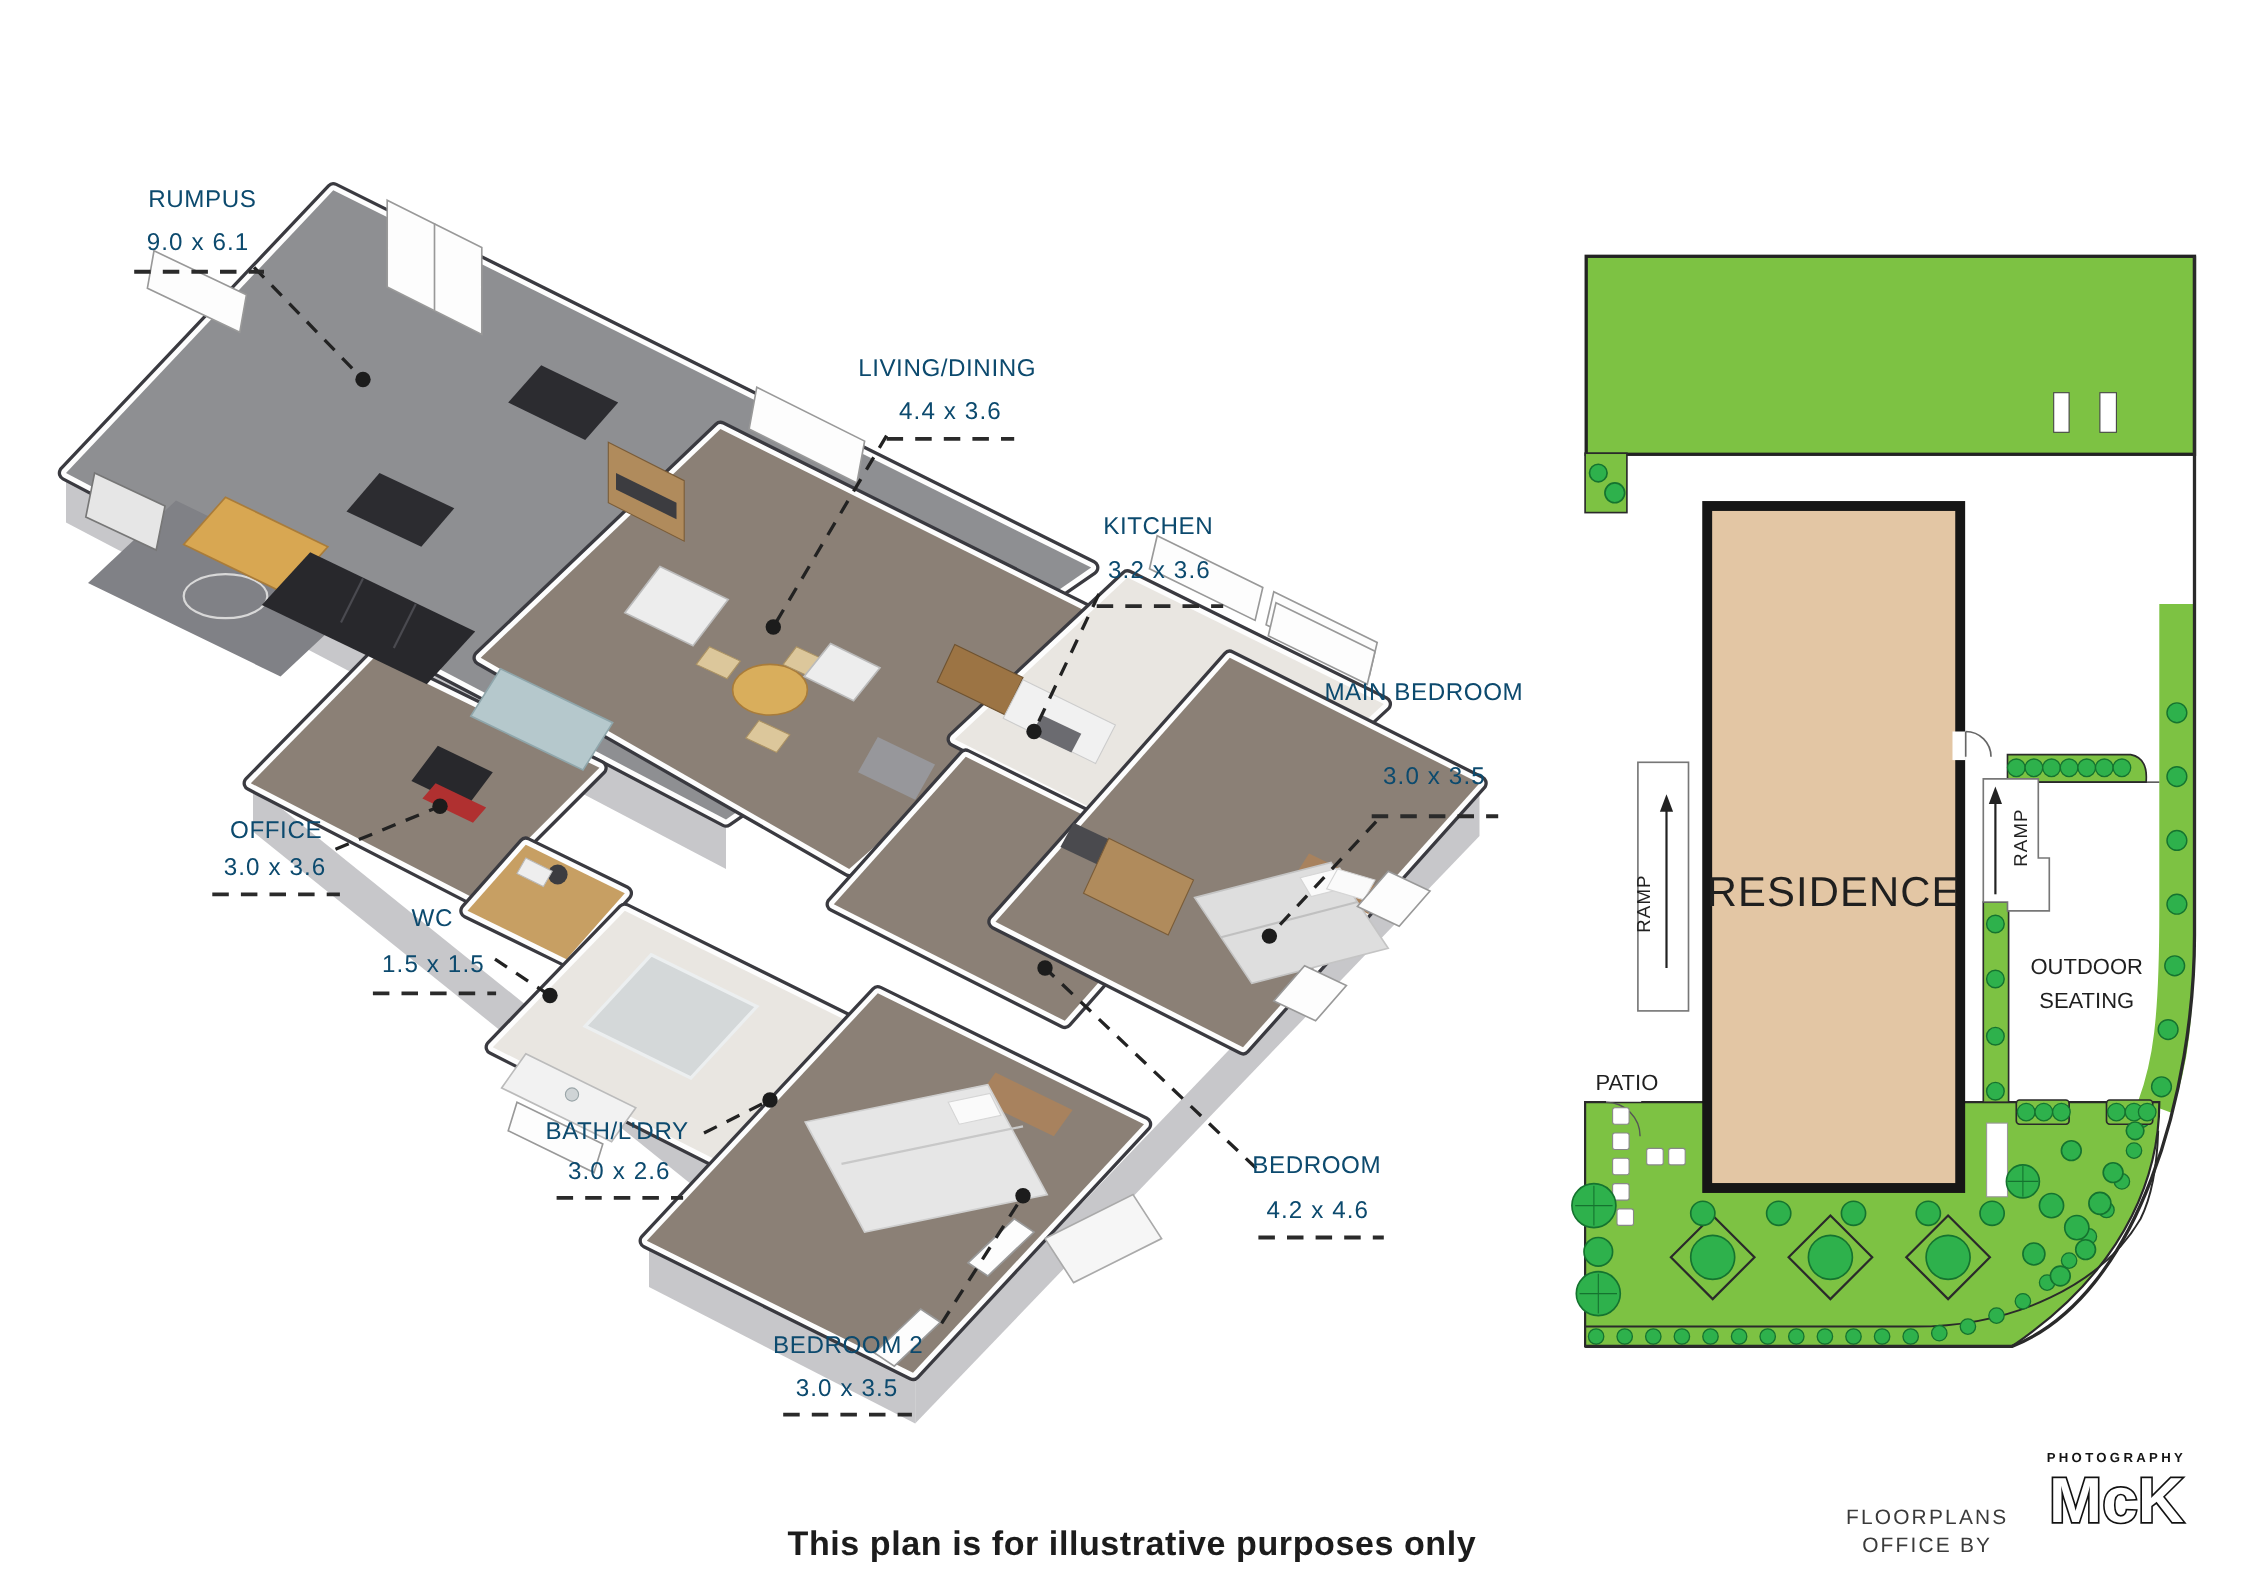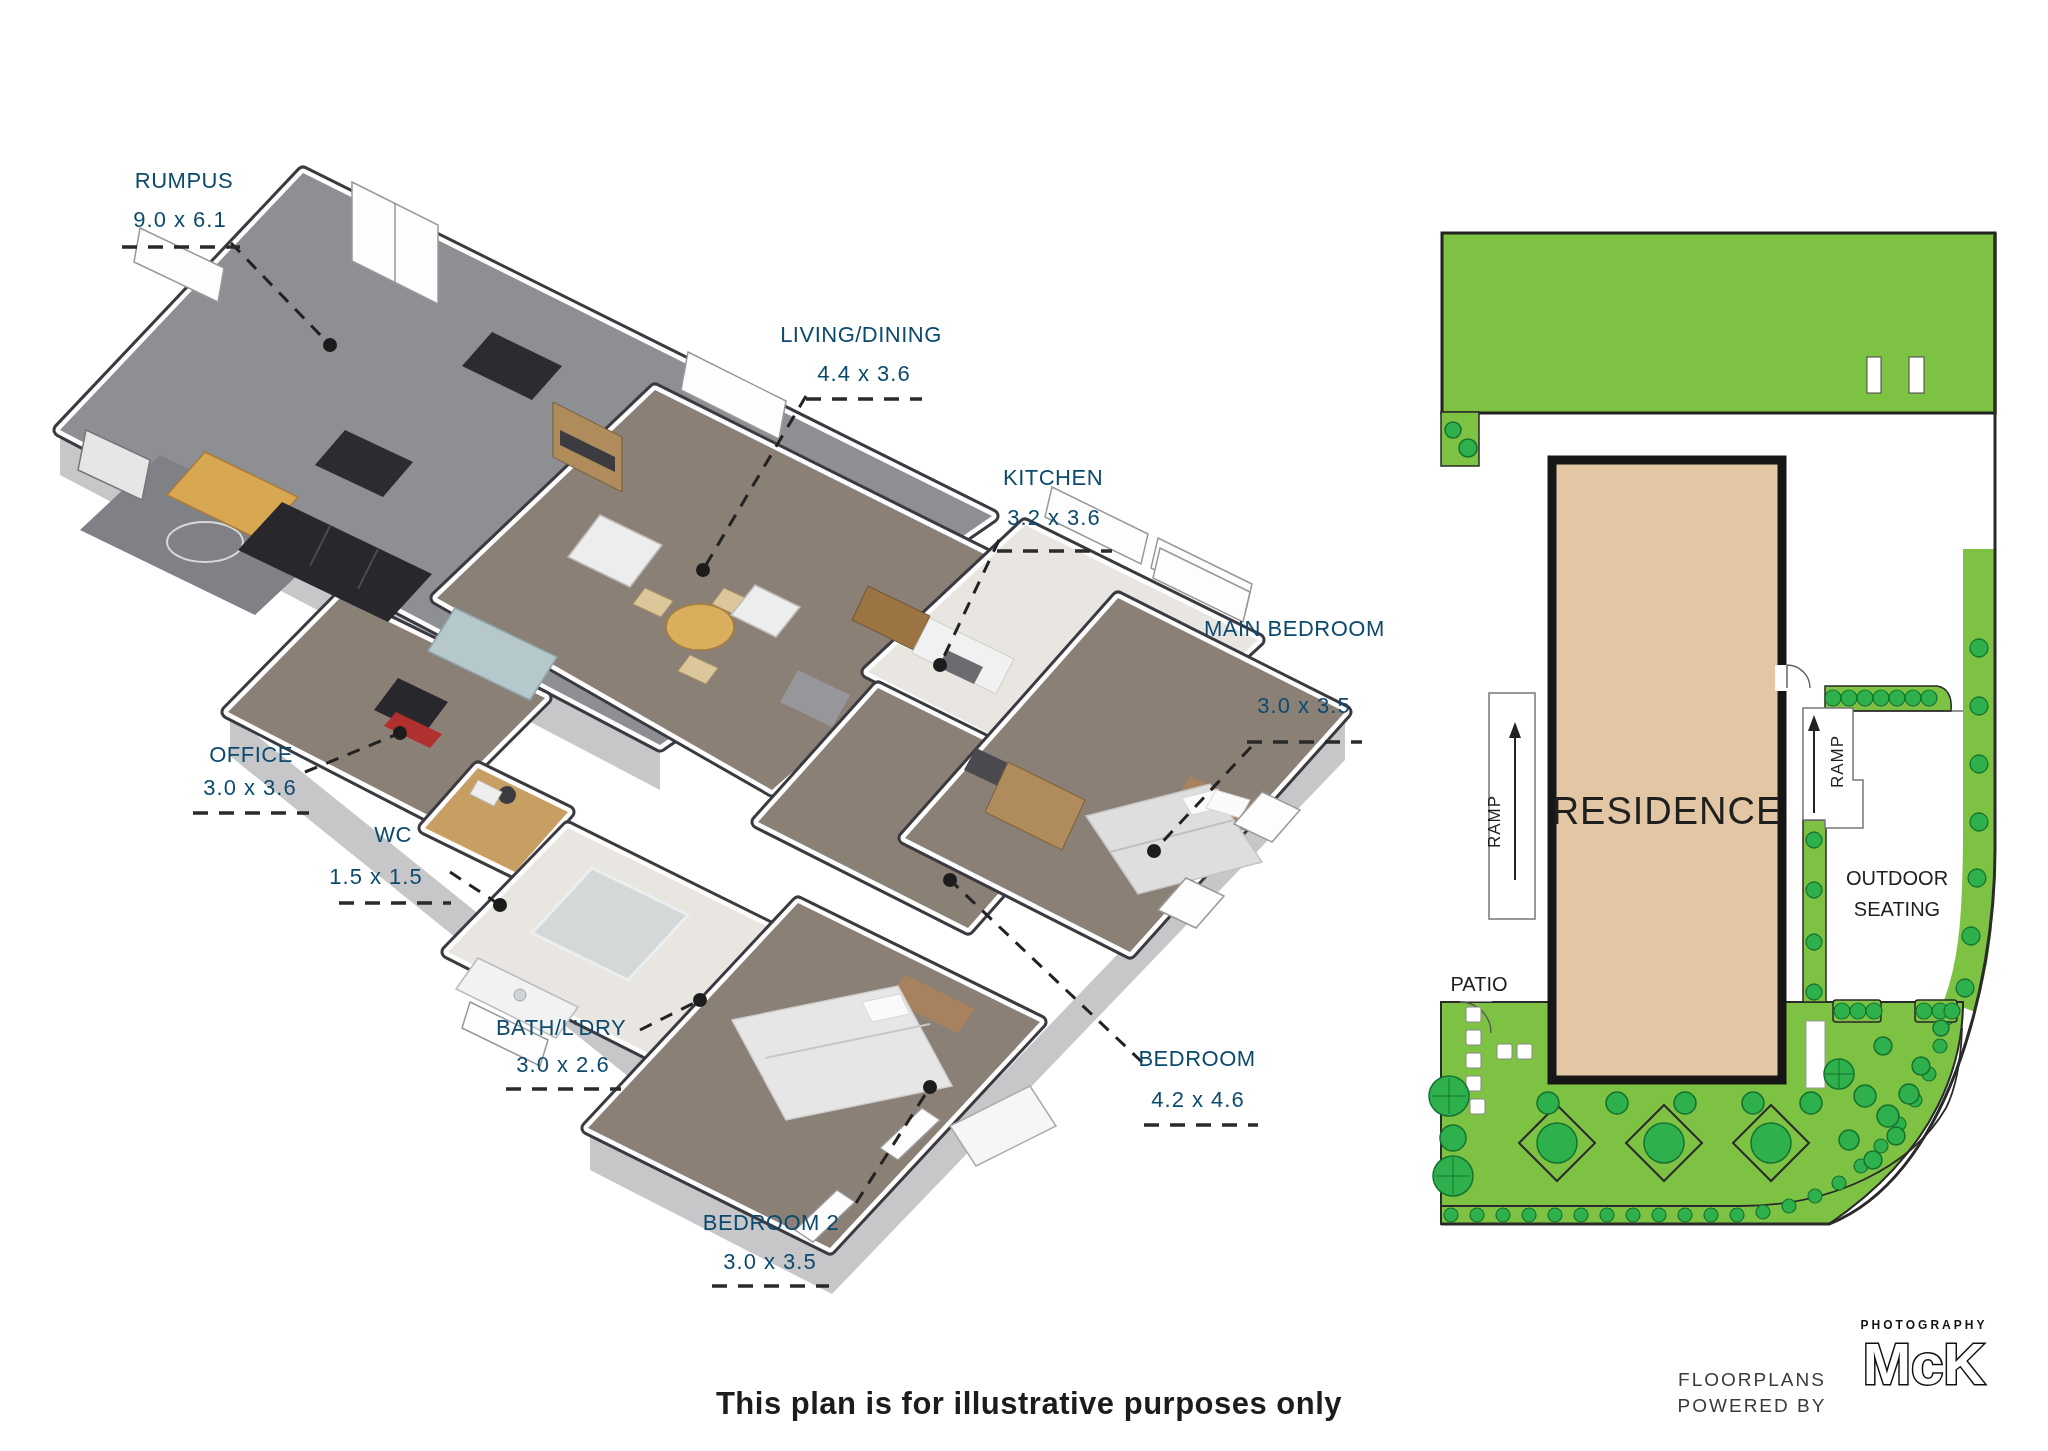--- a/index.html
+++ b/index.html
@@ -347,36 +347,36 @@
   <div class="room-label" style="left:1053px;top:465px;">KITCHEN</div>
   <div class="room-dims" style="left:1054px;top:505px;">3.2 x 3.6</div>
 
   <div class="room-label wrap2" style="left:1304px;top:616px;">MAIN BEDROOM</div>
   <div class="room-dims" style="left:1304px;top:693px;">3.0 x 3.5</div>
 
   <div class="room-label" style="left:251px;top:742px;">OFFICE</div>
   <div class="room-dims" style="left:250px;top:775px;">3.0 x 3.6</div>
 
   <div class="room-label" style="left:393px;top:822px;">WC</div>
-  <div class="room-dims" style="left:376px;top:864px;">1.5 x 1.5</div>
+  <div class="room-dims" style="left:394px;top:864px;">1.5 x 1.5</div>
 
   <div class="room-label" style="left:561px;top:1015px;">BATH/L’DRY</div>
   <div class="room-dims" style="left:563px;top:1052px;">3.0 x 2.6</div>
 
   <div class="room-label" style="left:1197px;top:1046px;">BEDROOM</div>
   <div class="room-dims" style="left:1198px;top:1087px;">4.2 x 4.6</div>
 
   <div class="room-label" style="left:771px;top:1210px;">BEDROOM 2</div>
   <div class="room-dims" style="left:770px;top:1249px;">3.0 x 3.5</div>
 
   <div class="disclaimer">This plan is for illustrative purposes only</div>
 
   <div class="credit">
     <div>FLOORPLANS</div>
-    <div>POWERED BY</div>
+    <div>OFFICE BY</div>
   </div>
   <div class="brand">
     <svg width="180" height="66" viewBox="0 0 180 66">
       <text x="90" y="52" text-anchor="middle" font-family="Liberation Sans, sans-serif" font-size="58" font-weight="700" fill="#ffffff" stroke="#111111" stroke-width="3" paint-order="stroke">McK</text>
     </svg>
     <div class="brand-sub">PHOTOGRAPHY</div>
   </div>
 
 </div>
 

